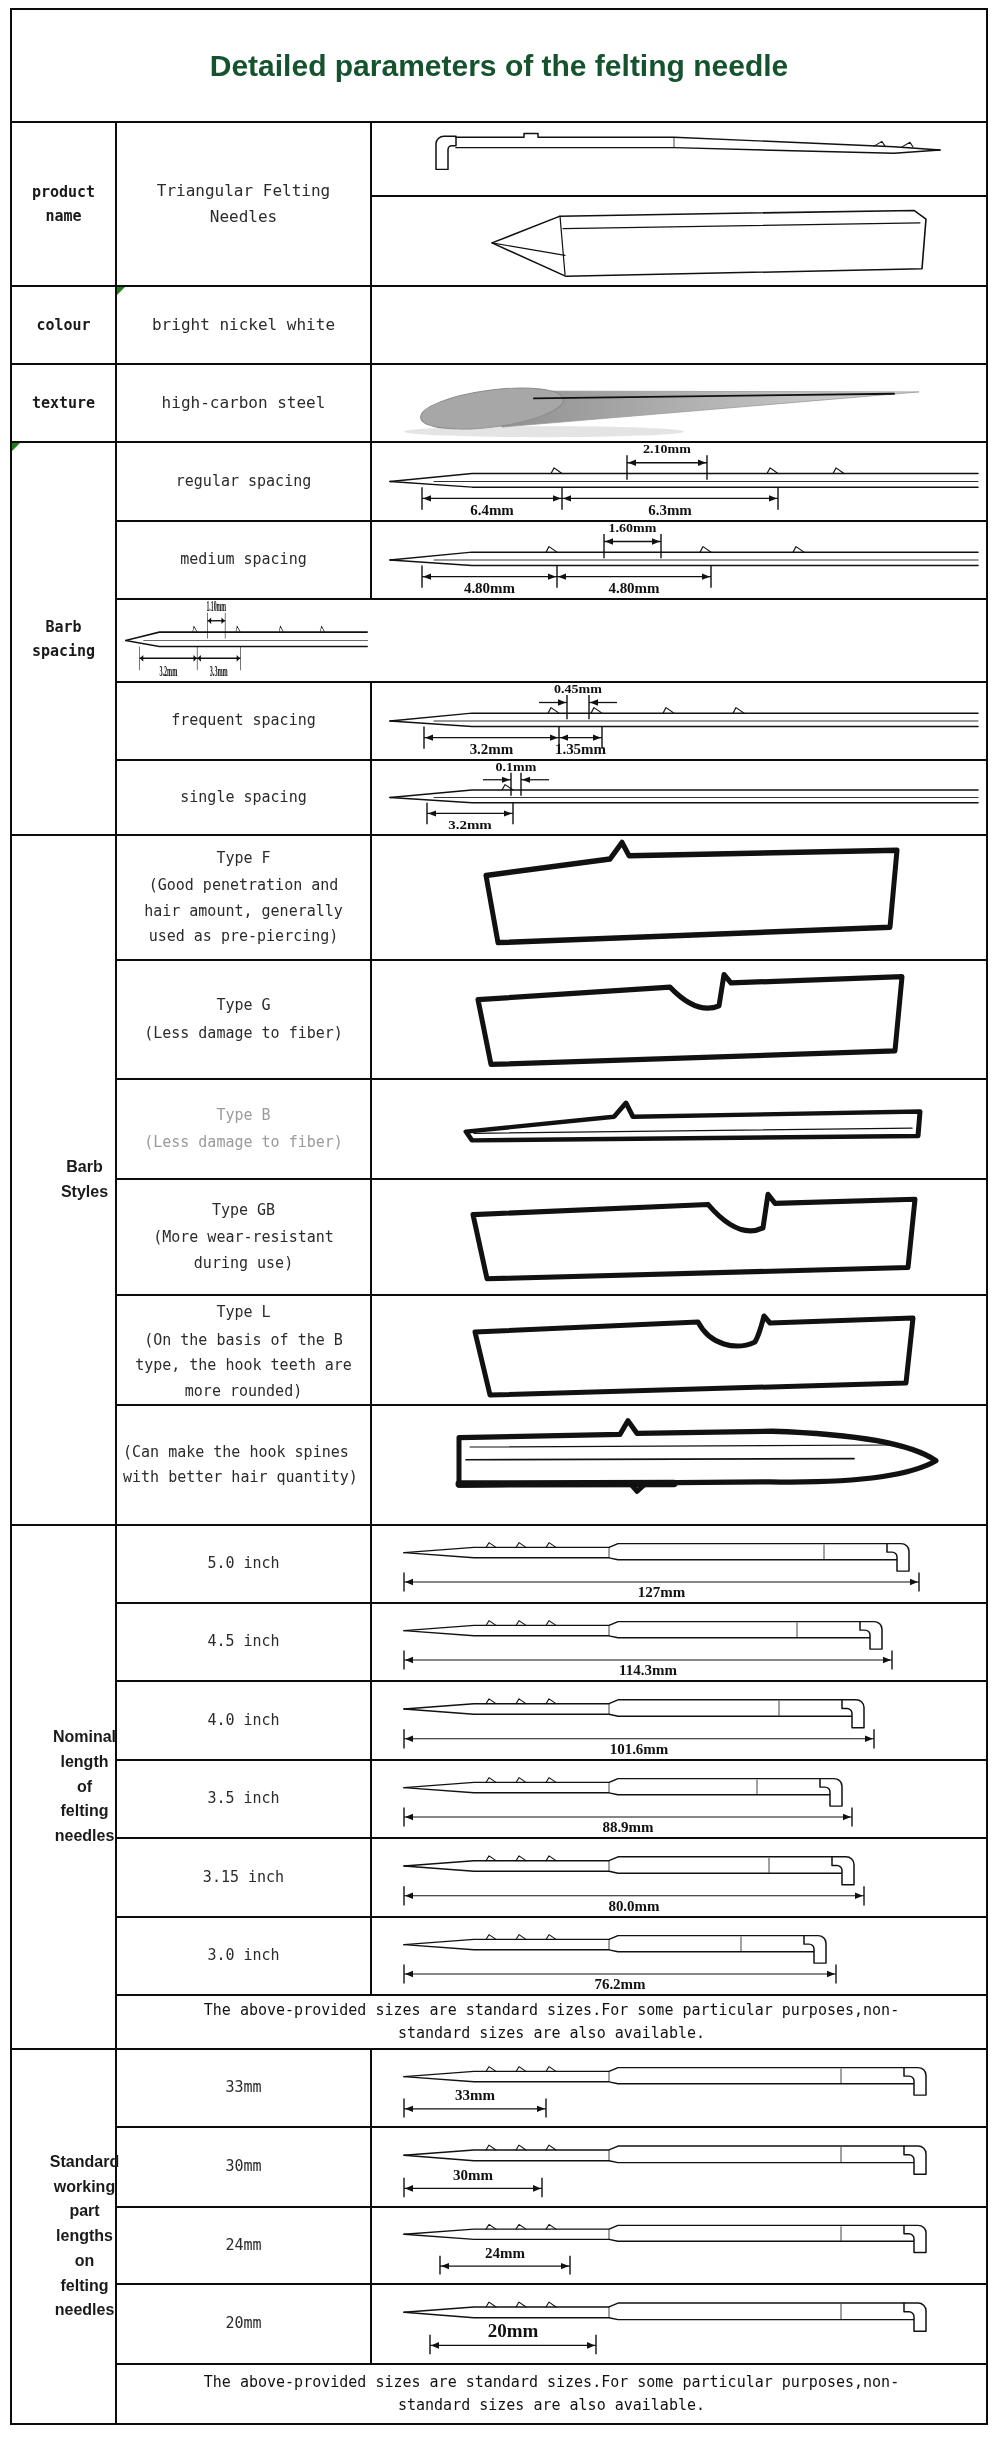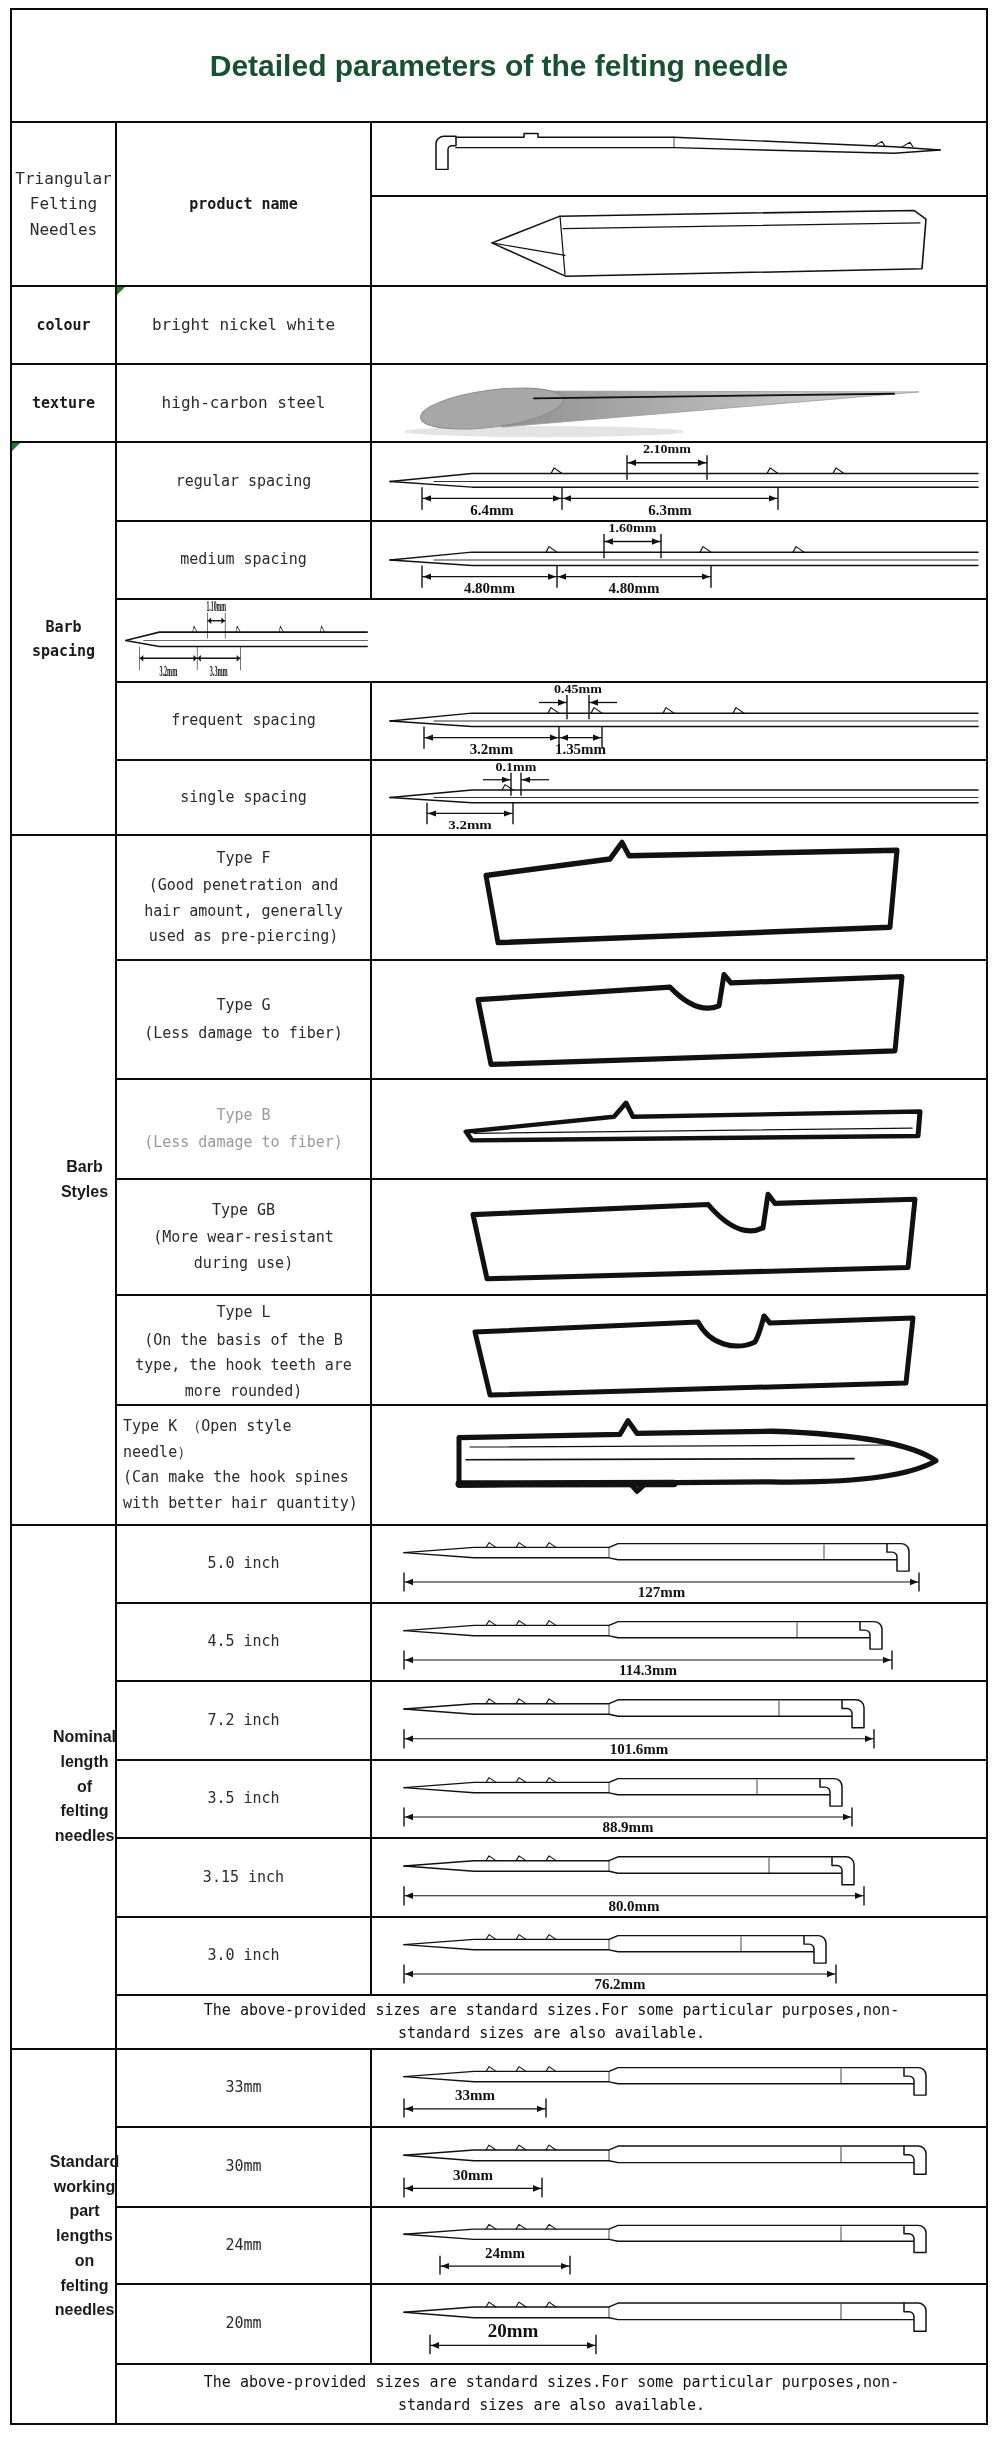--- a/index.html
+++ b/index.html
@@ -41,22 +41,22 @@
 
 <div class="bullet"></div>
 
 <div class="sheet">
 
   <div class="trow title-row bb">
     <div class="title-cell">Detailed parameters of the felting needle</div>
   </div>
 
   <div class="trow simple bb" style="height:164px">
+    <div class="cell head br">product name</div>
     <div class="cell val br">Triangular Felting Needles</div>
-    <div class="cell head br">product name</div>
     <div class="imgcol">
       <div class="imgcell bb" style="height:74px">
         <div class="diagram">
             <svg viewBox="0 0 610 74" preserveAspectRatio="none">
               <path d="M82,13 h-12 a8,8 0 0 0 -8,8 v27 h12 v-21 a4,4 0 0 1 4,-4 h4 z" stroke="#111" stroke-width="1.5" fill="#fff" stroke-linejoin="round" stroke-linecap="round"></path>
               <path d="M82,14 H150 v-4 h14 v4 H300 L520,24 L566,27.5" stroke="#111" stroke-width="1.5" fill="none" stroke-linejoin="round" stroke-linecap="round"></path>
               <path d="M82,25 H300 L520,31 L566,27.5" stroke="#111" stroke-width="1.5" fill="none" stroke-linejoin="round" stroke-linecap="round"></path>
               <line x1="300" y1="14" x2="300" y2="25" stroke="#111" stroke-width="0.8"></line>
               <path d="M500,23.4 l8,-5 l3,5" stroke="#111" stroke-width="1.1" fill="none" stroke-linejoin="round" stroke-linecap="round"></path>
               <path d="M528,24.24 l8,-5 l3,5" stroke="#111" stroke-width="1.1" fill="none" stroke-linejoin="round" stroke-linecap="round"></path>
@@ -331,21 +331,20 @@
         <div class="imgcell">
             <div class="diagram">
               <svg viewBox="0 0 610 110" preserveAspectRatio="none">
                 <path d="M101,35 L324,25 C336,48 362,54 381,45 C386,36 388,26 390,19 L396,26 L539,21 L532,86 L116,98 Z" stroke="#111" stroke-width="5" fill="#fff" stroke-linejoin="round" stroke-linecap="round"></path>
               </svg>
             </div>
           </div>
       </div>
       <div class="subrow" style="height:118px">
         <div class="subname br leftalign">
-          <span>Type K （Open style needle）</span>
           <span>(Can make the hook spines with better hair quantity)</span>
         </div>
         <div class="imgcell">
             <div class="diagram">
               <svg viewBox="0 0 610 110" preserveAspectRatio="none">
                 <path d="M85,29 L246,26 L254,13 L263,25 L398,23 Q526,27 562,51 Q522,73 396,71 L272,72 L263,80 L256,72 L85,74 Z" stroke="#111" stroke-width="5" fill="#fff" stroke-linejoin="round" stroke-linecap="round"></path>
                 <path d="M92,50 L480,49" stroke="#111" stroke-width="1.6" fill="none" stroke-linejoin="round" stroke-linecap="round"></path>
                 <path d="M96,38 L520,36" stroke="#111" stroke-width="1" fill="none" stroke-linejoin="round" stroke-linecap="round"></path>
                 <path d="M85,73 L300,72.5" stroke="#111" stroke-width="7" fill="none" stroke-linejoin="round" stroke-linecap="round"></path>
               </svg>
@@ -398,21 +397,21 @@
                 <line x1="518" y1="48" x2="518" y2="68" stroke="#111" stroke-width="1.4"></line>
                 <line x1="30" y1="58" x2="518" y2="58" stroke="#111" stroke-width="1.2"></line>
                 <path d="M31,58 l8,-3.4 l0,6.8 z" fill="#111"></path>
                 <path d="M517,58 l-8,-3.4 l0,6.8 z" fill="#111"></path>
                 <text x="274" y="74" font-size="15" text-anchor="middle" font-family="&quot;Liberation Serif&quot;, serif" font-weight="bold" fill="#111">114.3mm</text>
               </svg>
             </div>
           </div>
       </div>
       <div class="subrow bb" style="height:79px">
-        <div class="cell subname br">7.2 inch</div>
+        <div class="cell subname br">4.0 inch</div>
         <div class="imgcell">
             <div class="diagram">
               <svg viewBox="0 0 610 78" preserveAspectRatio="none">
                 <path d="M30,27 L100,21.5 H235 L244,17.5 H468" stroke="#111" stroke-width="1.5" fill="none" stroke-linejoin="round" stroke-linecap="round"></path>
                 <path d="M30,27 L100,32.5 H235 L244,34.5 H485" stroke="#111" stroke-width="1.5" fill="none" stroke-linejoin="round" stroke-linecap="round"></path>
                 <path d="M122,21.5 l-7,-5 l-3,5" stroke="#111" stroke-width="1.1" fill="none" stroke-linejoin="round" stroke-linecap="round"></path>
                 <path d="M152,21.5 l-7,-5 l-3,5" stroke="#111" stroke-width="1.1" fill="none" stroke-linejoin="round" stroke-linecap="round"></path>
                 <path d="M182,21.5 l-7,-5 l-3,5" stroke="#111" stroke-width="1.1" fill="none" stroke-linejoin="round" stroke-linecap="round"></path>
                 <line x1="235" y1="21.5" x2="235" y2="32.5" stroke="#111" stroke-width="0.8"></line>
                 <line x1="405" y1="18.5" x2="405" y2="34" stroke="#111" stroke-width="0.8"></line>

